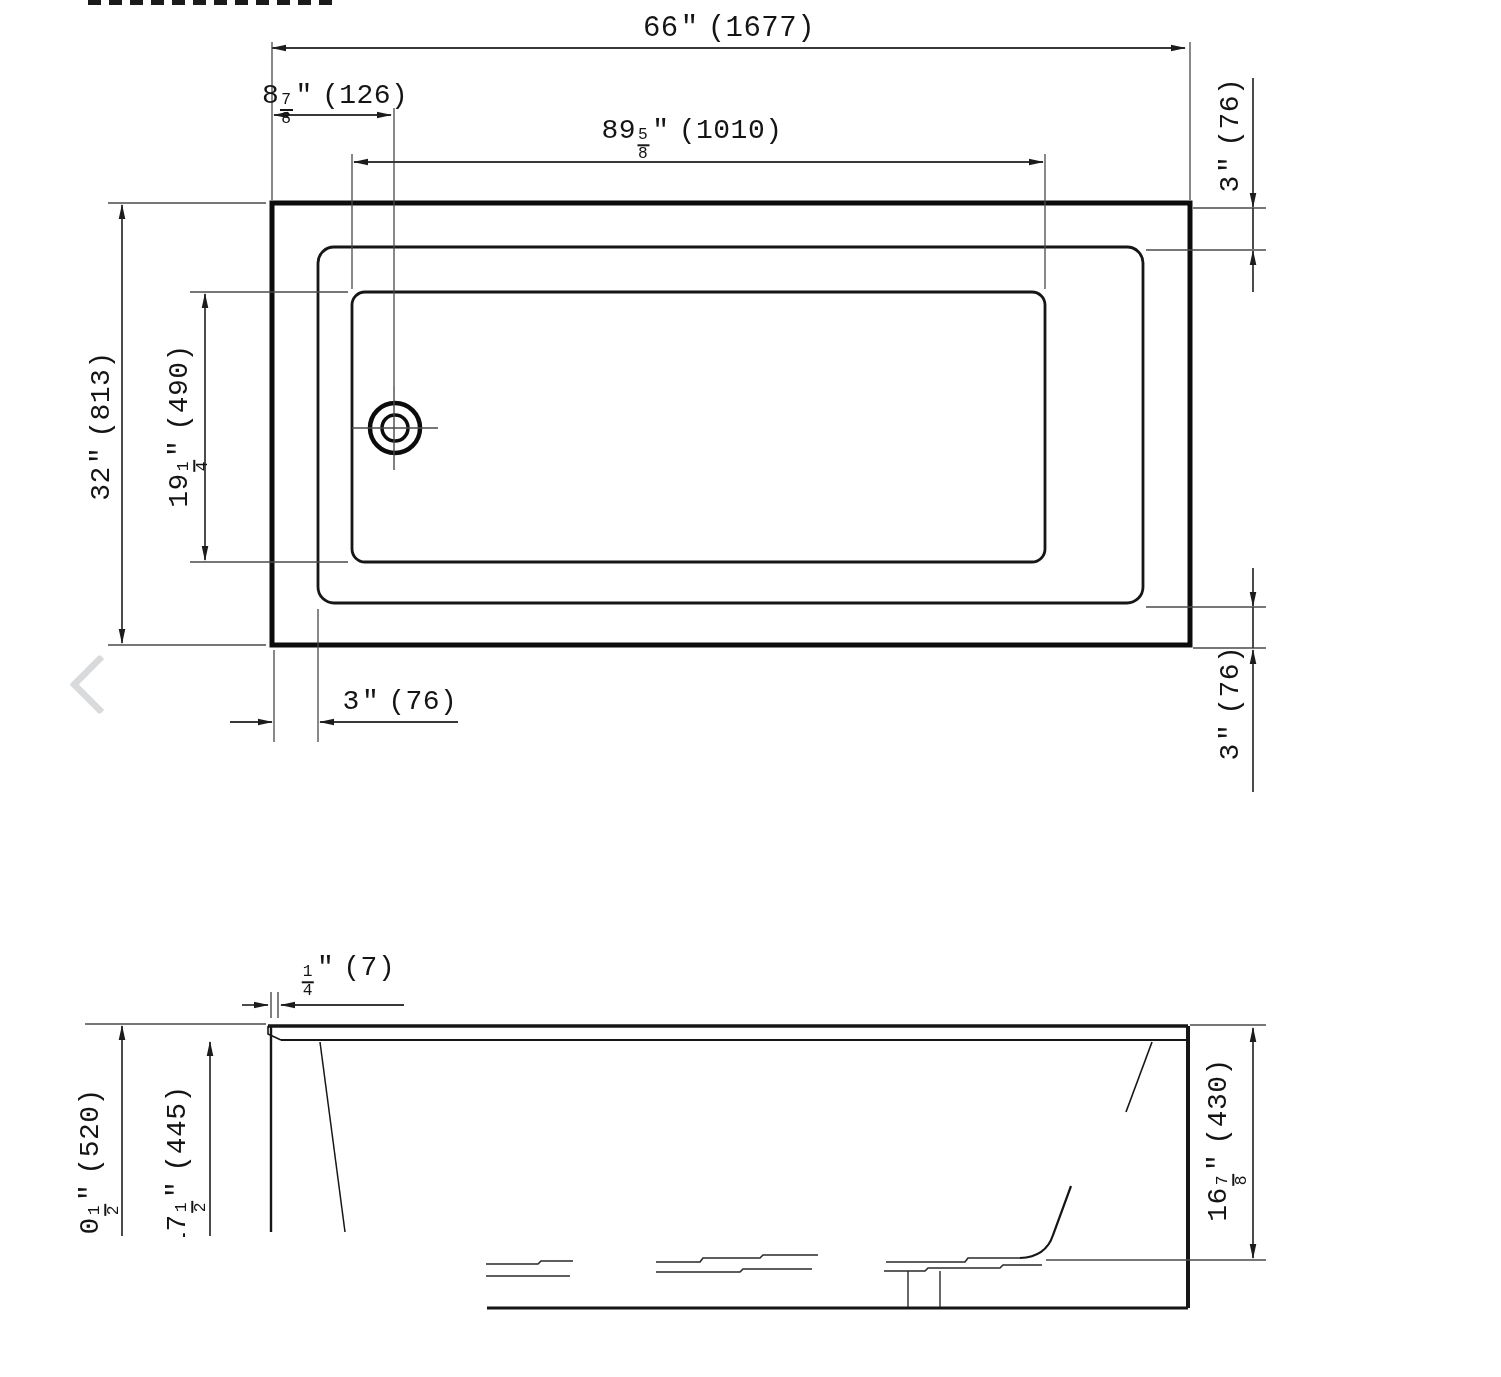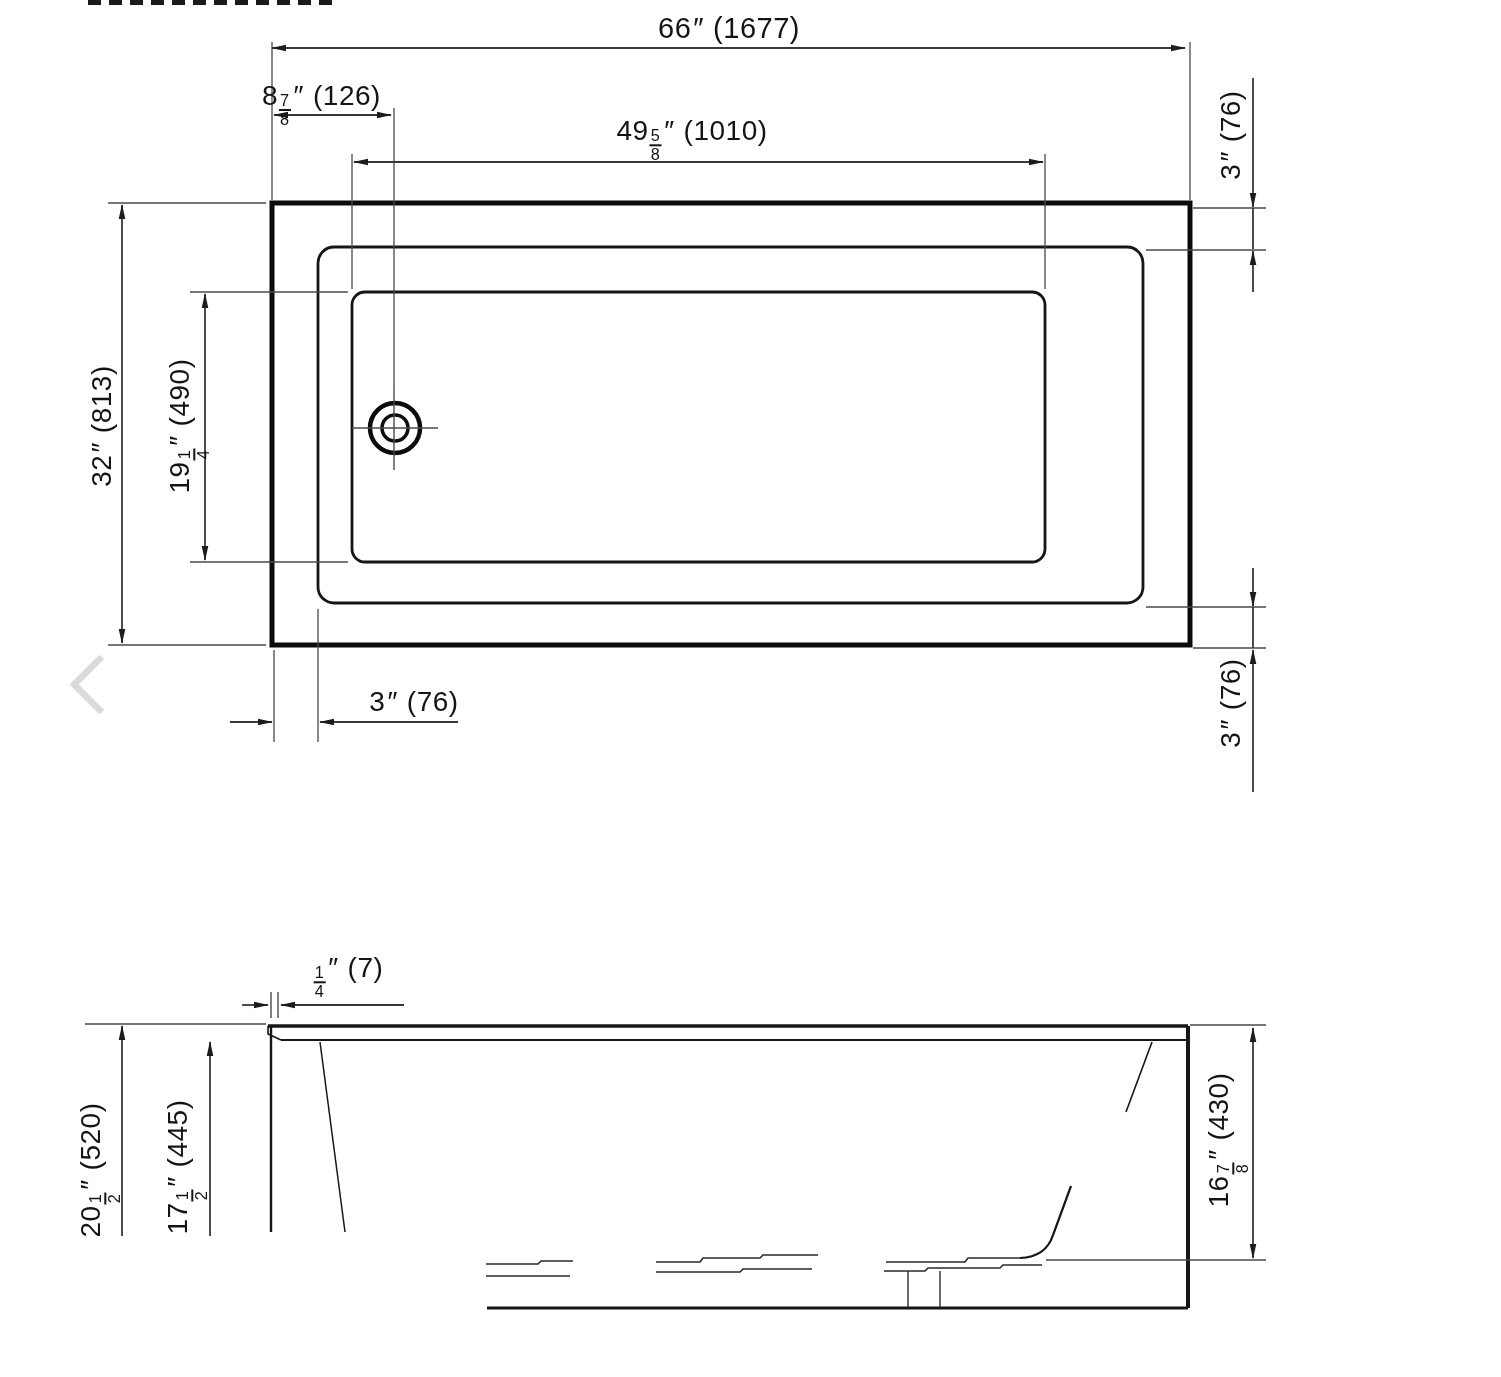--- a/index.html
+++ b/index.html
@@ -1,18 +1,18 @@
 <!DOCTYPE html>
 <html><head>
 <meta charset="utf-8">
 <style>
   html,body{margin:0;padding:0;background:#fff;}
   #stage{
     position:relative;width:1321px;height:1377px;background:#fff;
-    overflow:hidden;font-family:Liberation Sans, sans-serif;
+    overflow:hidden;font-family:Liberation Mono, monospace;
   }
   svg.linework{position:absolute;left:0;top:0;}
   .dlabel{
     position:absolute;white-space:nowrap;color:#141414;
     font-size:28px;letter-spacing:.5px;line-height:1;
   }
   .ctr{transform:translate(-50%,-50%);}
   .rot{transform:translate(-50%,-50%) rotate(-90deg);}
   .frac{
     display:inline-flex;flex-direction:column;align-items:center;
@@ -146,42 +146,42 @@
   </div>
 
   <div class="dlabel" style="left:262px;top:82px">
     <span>8</span><span class="frac">
         <span class="num">7</span>
         <span class="den">8</span>
       </span><span class="u">″</span><span class="mm">(126)</span>
   </div>
 
   <div class="dlabel ctr" style="left:692px;top:140px">
-    <span>49</span><span class="frac">
+    <span>89</span><span class="frac">
         <span class="num">5</span>
         <span class="den">8</span>
       </span><span class="u">″</span><span class="mm">(1010)</span>
   </div>
 
   <div class="dlabel rot" style="left:1231px;top:135px">
     <span>3</span><span class="u">″</span><span class="mm">(76)</span>
   </div>
 
   <div class="dlabel rot" style="left:102px;top:426px">
     <span>32</span><span class="u">″</span><span class="mm">(813)</span>
   </div>
 
   <div class="dlabel rot" style="left:189px;top:426px">
     <span>19</span><span class="frac">
         <span class="num">1</span>
         <span class="den">4</span>
       </span><span class="u">″</span><span class="mm">(490)</span>
   </div>
 
-  <div class="dlabel ctr" style="left:414px;top:702px">
+  <div class="dlabel ctr" style="left:400px;top:702px">
     <span>3</span><span class="u">″</span><span class="mm">(76)</span>
   </div>
 
   <div class="dlabel rot" style="left:1231px;top:703px">
     <span>3</span><span class="u">″</span><span class="mm">(76)</span>
   </div>
 
   <div class="dlabel ctr" style="left:348px;top:977px">
     <span class="frac">
         <span class="num">1</span>

